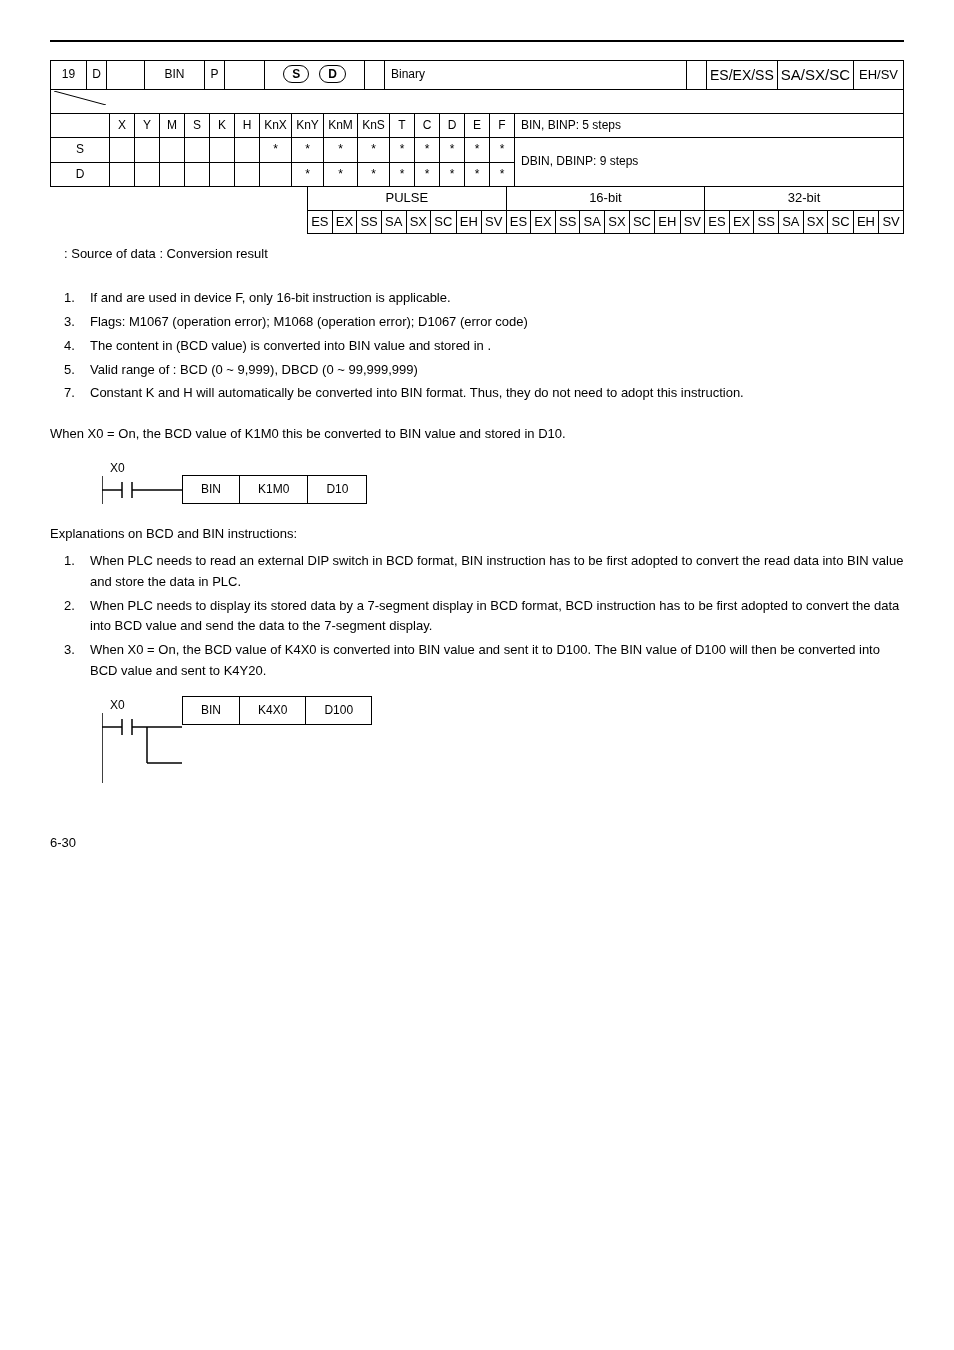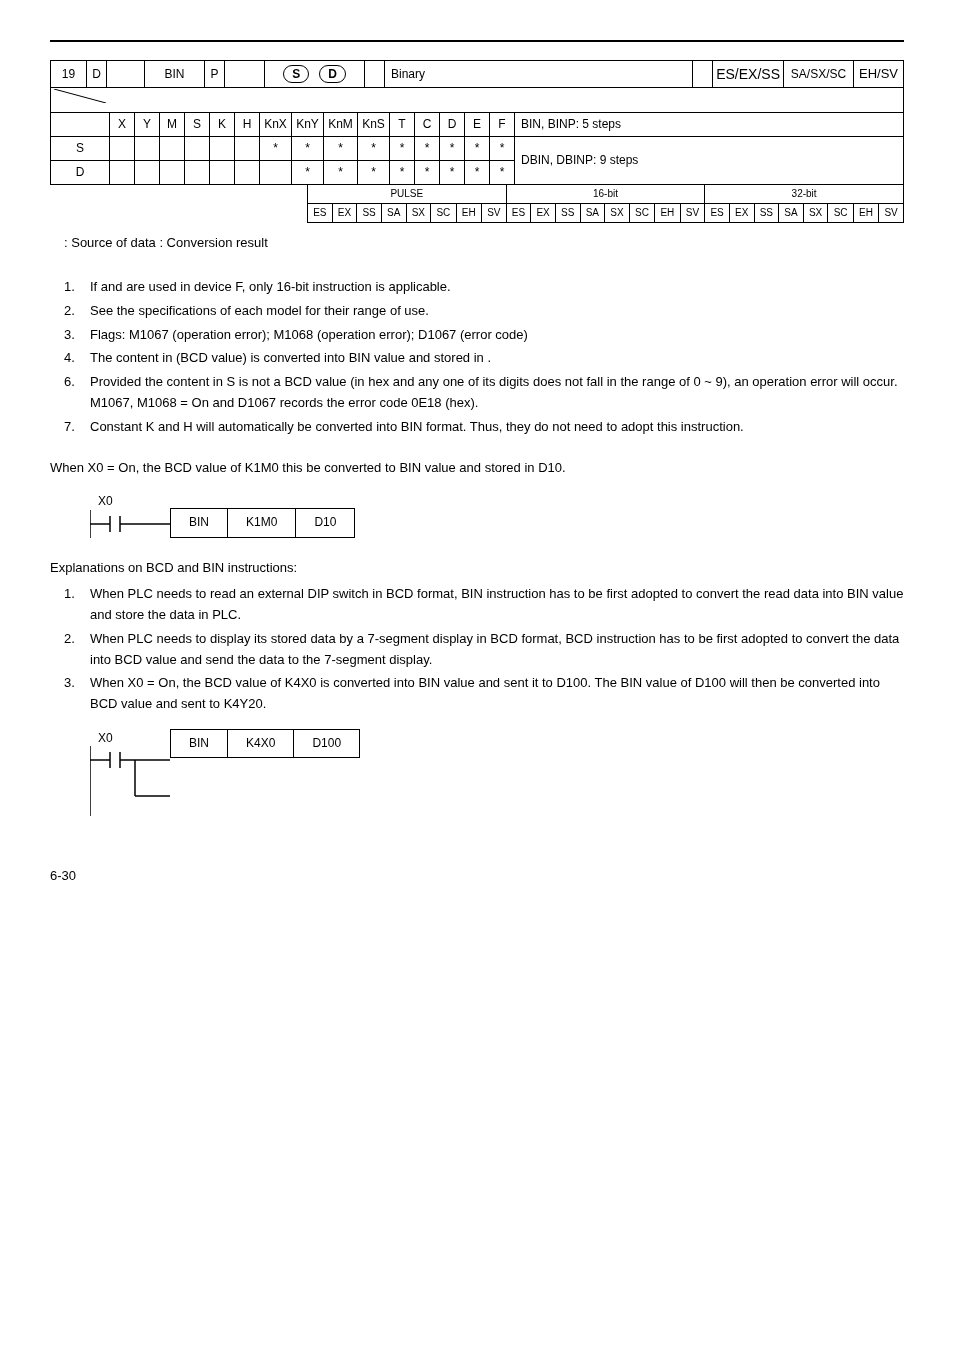--- a/index.html
+++ b/index.html
@@ -46,21 +46,21 @@
     padding-left: 40px;
     text-indent: -26px;
   }
   .para .num {
     display: inline-block;
     width: 26px;
     text-indent: 0;
   }
   .section-gap { margin-top: 23px; }
   .ladder-block {
-    margin: 14px 0 14px 40px;
+    margin: 14px 0 14px 52px;
   }
   table.ladder {
     border-collapse: collapse;
     font-size: 12px;
   }
   table.ladder td.cell {
     border: 1px solid #000;
     padding: 4px 18px;
     text-align: center;
   }
@@ -73,21 +73,21 @@
   .footer {
     margin-top: 50px;
     font-size: 13px;
   }
   .caption {
     margin: 20px 0 6px 0;
   }
   .src-line {
     margin: 10px 0 16px 14px;
   }
-  .small-grid td { font-size: 10px; padding: 1px 2px !important; }
+  .small-grid td { font-size: 13px; padding: 1px 2px !important; }
   .left-align { text-align: left !important; padding-left: 6px !important; }
 </style>
 </head>
 <body>
 
 <div class="top-rule"></div>
 
 <table class="api-table">
   <tbody>
       <tr>
@@ -99,21 +99,21 @@
     <td class="noborder-bottom" style="width:40px"></td>
     <td rowspan="2" style="width:100px">
       <span class="oval">S</span>
       &nbsp;
       <span class="oval">D</span>
     </td>
     <td class="noborder-bottom" style="width:20px"></td>
     <td rowspan="2" class="left-align">Binary</td>
     <td class="noborder-bottom" style="width:20px"></td>
     <td rowspan="2" style="width:70px;font-size:14px">ES/EX/SS</td>
-    <td rowspan="2" style="width:70px;font-size:12px">SA/SX/SC</td>
+    <td rowspan="2" style="width:70px;font-size:15px">SA/SX/SC</td>
     <td rowspan="2" style="width:50px;font-size:13px">EH/SV</td>
   </tr>
   <tr>
     <td class="noborder-top"></td>
     <td class="noborder-top"></td>
     <td class="noborder-top"></td>
     <td class="noborder-top"></td>
   </tr>
 </tbody>
   </table>
@@ -243,24 +243,23 @@
     <td>EH</td>
     <td>SV</td>
   </tr>
 </tbody>
   </table>
 
 <div class="src-line">: Source of data     : Conversion result</div>
 
 <div class="section-gap">
   <div class="para"><span class="num">1.</span><span>If   and   are used in device F, only 16-bit instruction is applicable.</span></div>
-  <div class="para"><span class="num">2.</span><span>See the specifications of each model for their range of use.</span></div>
   <div class="para"><span class="num">3.</span><span>Flags: M1067 (operation error); M1068 (operation error); D1067 (error code)</span></div>
   <div class="para"><span class="num">4.</span><span>The content in   (BCD value) is converted into BIN value and stored in  .</span></div>
-  <div class="para"><span class="num">6.</span><span>Provided the content in S is not a BCD value (in hex and any one of its digits does not fall in the range of 0 ~ 9), an operation error will occur. M1067, M1068 = On and D1067 records the error code 0E18 (hex).</span></div>
+  <div class="para"><span class="num">5.</span><span>Valid range of   : BCD (0 ~ 9,999), DBCD (0 ~ 99,999,999)</span></div>
   <div class="para"><span class="num">7.</span><span>Constant K and H will automatically be converted into BIN format. Thus, they do not need to adopt this instruction.</span></div>
 </div>
 
 <div class="caption section-gap">When X0 = On, the BCD value of K1M0 this be converted to BIN value and stored in D10.</div>
 
 <div class="ladder-block">
   <div style="display:flex;align-items:flex-end">
     <div>
       <div class="contact-label">X0</div>
       <svg class="ladder-svg" width="80" height="28">

